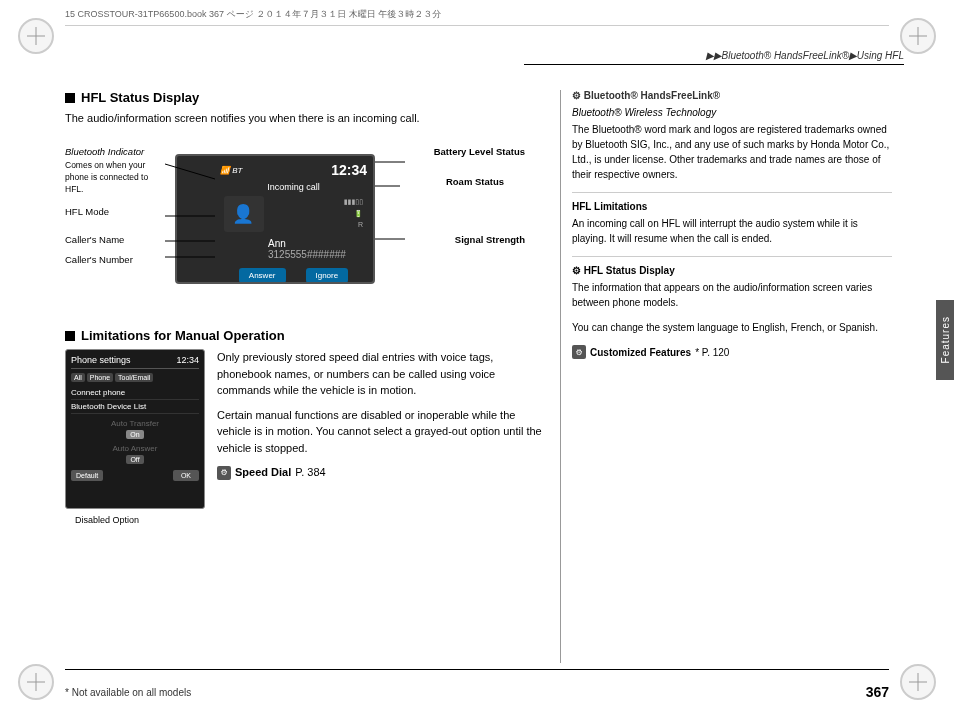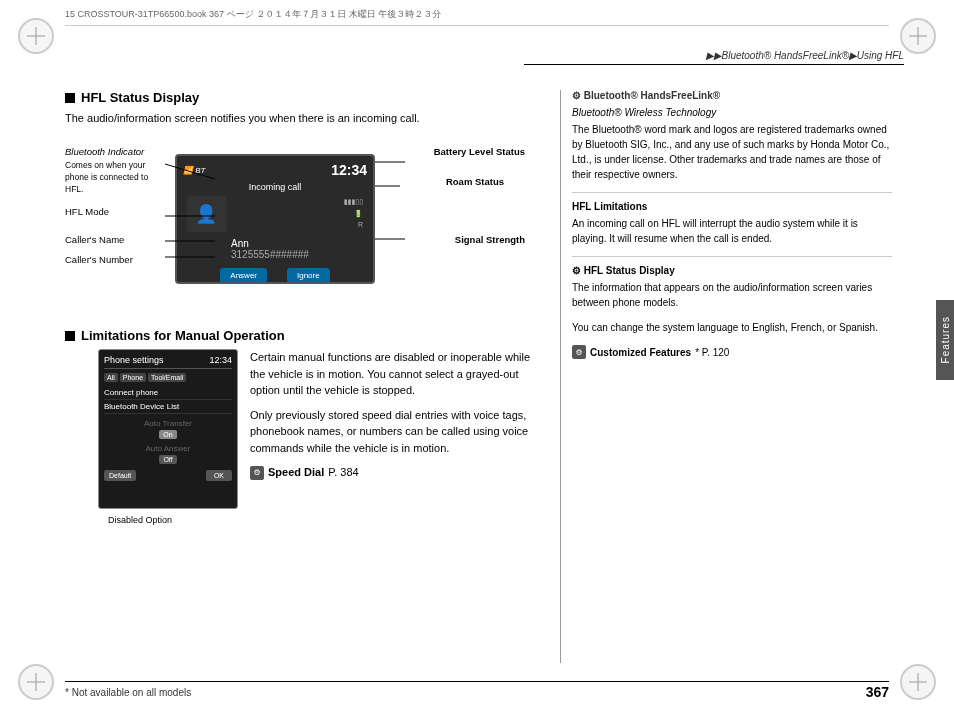--- a/index.html
+++ b/index.html
@@ -138,20 +138,21 @@
     .screen-image {
       position: absolute;
       left: 110px;
       top: 20px;
       width: 200px;
       height: 130px;
       background: #2a2a2a;
       border: 2px solid #555;
       border-radius: 4px;
       overflow: hidden;
+      padding-left: 37px;
     }
 
     .screen-inner {
       width: 100%;
       height: 100%;
       display: flex;
       flex-direction: column;
       color: #fff;
       font-size: 9px;
       padding: 6px;
@@ -210,21 +211,20 @@
     }
 
     
     .limitations-section {
       margin-top: 12px;
     }
 
     .limitations-content {
       display: flex;
       gap: 12px;
-      margin-left: 33px;
     }
 
     
     .phone-screen {
       flex-shrink: 0;
       width: 140px;
       height: 160px;
       background: #1a1a1a;
       border: 1px solid #888;
       border-radius: 3px;
@@ -378,21 +378,21 @@
       letter-spacing: 1px;
     }
 
     
     .bottom-bar {
       position: absolute;
       bottom: 18px;
       left: 65px;
       right: 65px;
       border-top: 1px solid #000;
-      padding-top: 2px;
+      padding-top: 14px;
       display: flex;
       justify-content: space-between;
       align-items: center;
     }
 
     .page-note {
       font-size: 10px;
       color: #333;
     }
 
@@ -569,22 +569,22 @@
           </div>
           <div style="display:flex; justify-content:space-between; margin-top:6px;">
             <span style="background:#555; color:#fff; font-size:7px; padding:2px 5px; border-radius:2px;">Default</span>
             <span style="background:#555; color:#fff; font-size:7px; padding:2px 8px; border-radius:2px;">OK</span>
           </div>
         </div>
         <div class="disabled-label">Disabled Option</div>
       </div>
 
       <div class="limitations-text">
+        <p>Only previously stored speed dial entries with voice tags, phonebook names, or numbers can be called using voice commands while the vehicle is in motion.</p>
         <p>Certain manual functions are disabled or inoperable while the vehicle is in motion. You cannot select a grayed-out option until the vehicle is stopped.</p>
-        <p>Only previously stored speed dial entries with voice tags, phonebook names, or numbers can be called using voice commands while the vehicle is in motion.</p>
         <div class="speed-dial-ref">
           <span class="ref-box">⚙</span>
           <span class="bold">Speed Dial</span>
           <span>P. 384</span>
         </div>
       </div>
 
     </div>
   </div>
 

